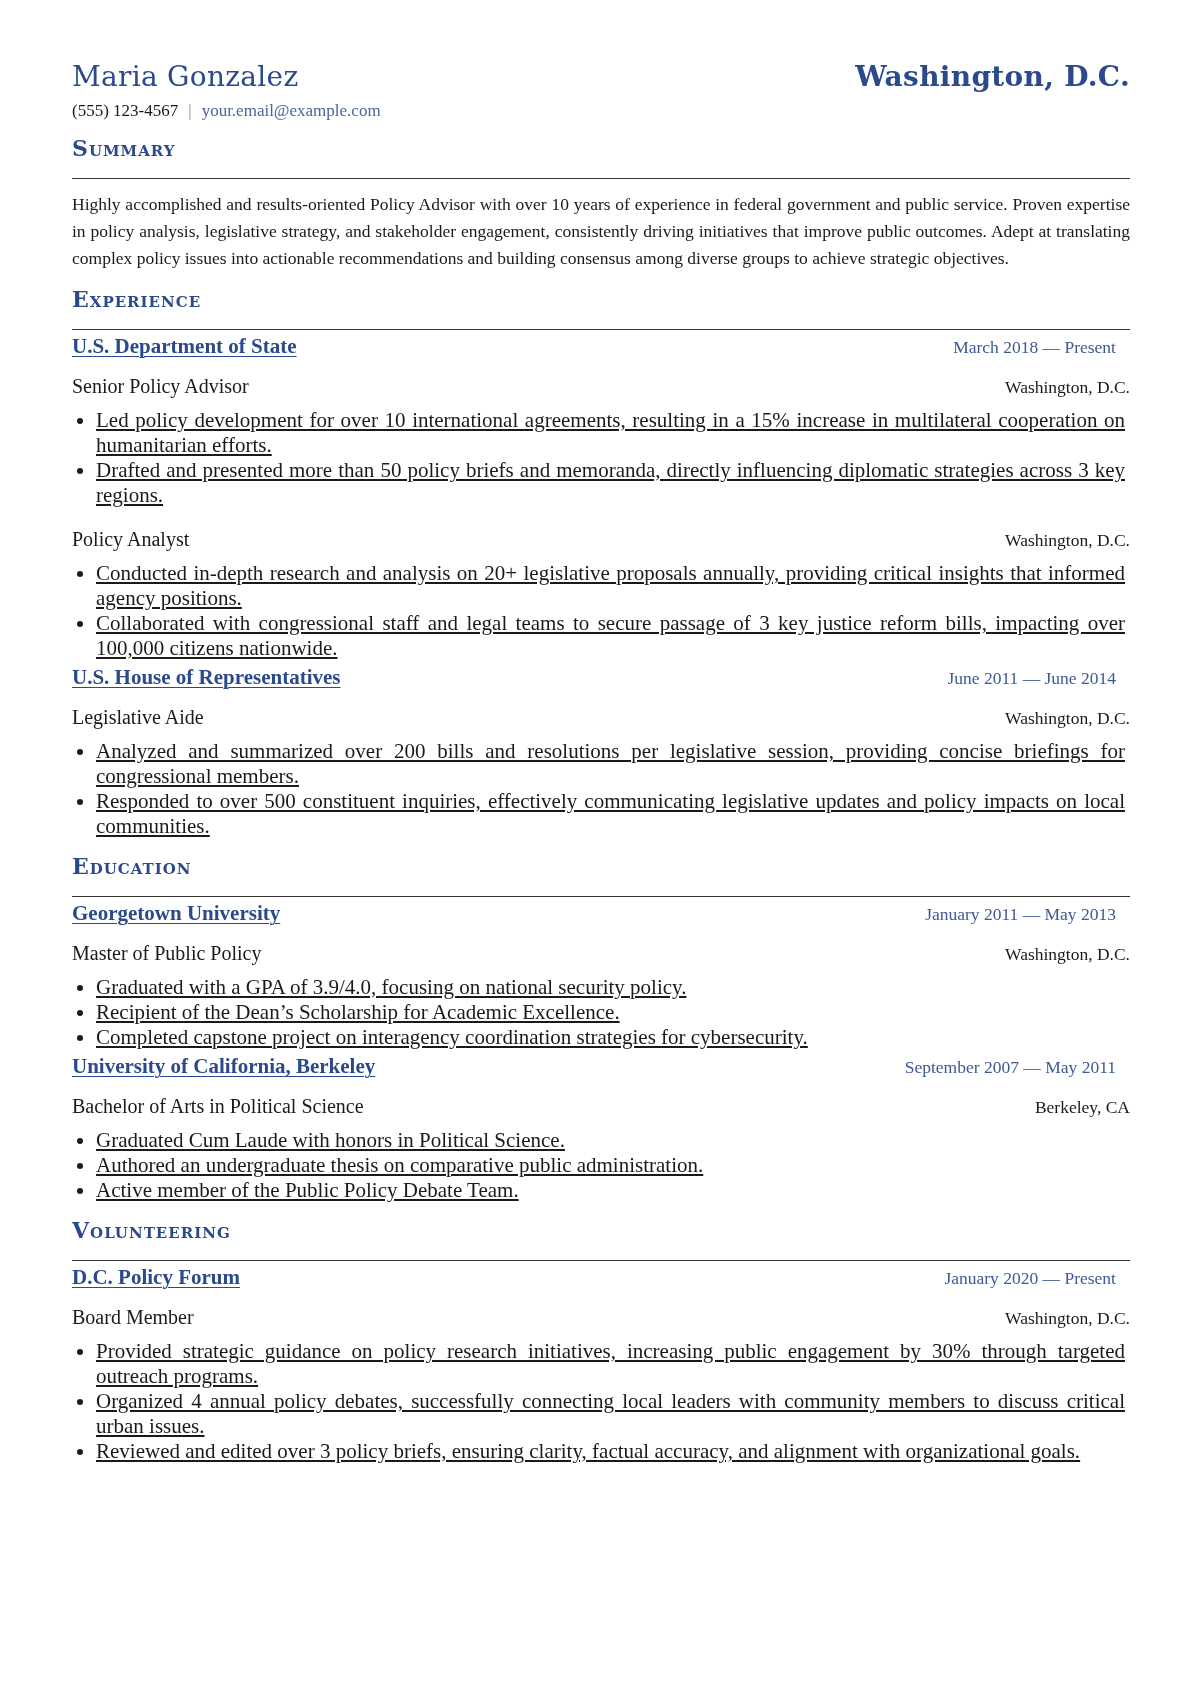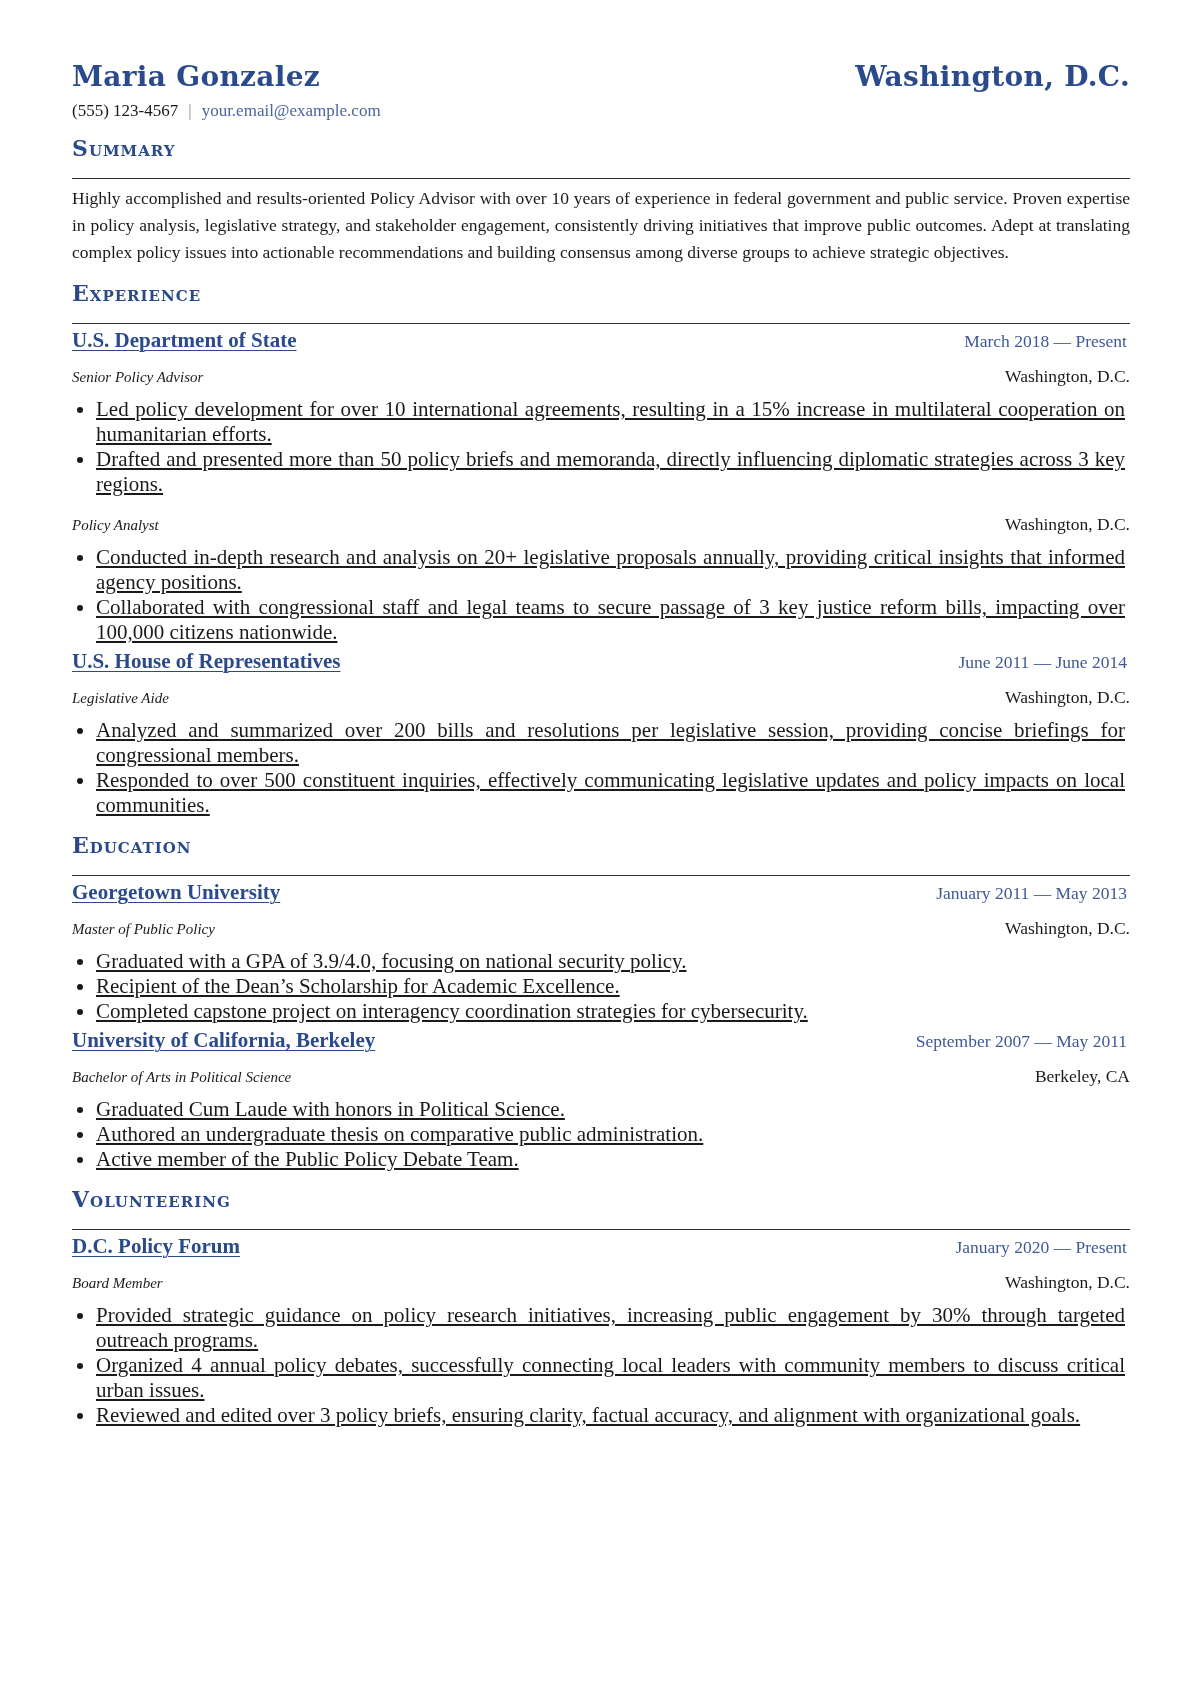--- a/index.html
+++ b/index.html
@@ -1,36 +1,36 @@
 <!DOCTYPE html>
 <html><head>
 <meta charset="utf-8">
 <style>
   html, body { margin: 0; padding: 0; background: #ffffff; }
   body { width: 1190px; height: 1683px; position: relative; overflow: hidden;
          font-family: "DejaVu Serif", "Liberation Serif", serif; color: #1a1a1a; }
   .page { position: absolute; left: 72px; top: 60px; width: 1058px; }
   .header-row { display: flex; justify-content: space-between; align-items: baseline; }
-  .name { font-size: 28px; font-weight: bold; color: #2b4a8b; letter-spacing: 0.3px; }
+  .name { font-size: 28px; font-weight: normal; color: #2b4a8b; letter-spacing: 0.3px; }
   .city { font-size: 28px; font-weight: bold; color: #2b4a8b; letter-spacing: 0.3px; }
   .contact { font-size: 17px; margin-top: 8px; font-family: "Liberation Serif", serif; }
   .contact .sep { color: #888; margin: 0 10px; }
   .contact a { color: #4a64a0; }
   .section-title { font-size: 22px; font-weight: bold; color: #2b4a8b; font-variant: small-caps;
                    letter-spacing: 1px; border-bottom: 1.5px solid #333; padding-bottom: 17px;
                    margin-top: 14px; line-height: 26px; }
-  .summary { font-size: 17.5px; line-height: 27px; text-align: justify; margin-top: 6px;
+  .summary { font-size: 17.5px; line-height: 27px; text-align: justify; margin-top: 12px;
              font-family: "Liberation Serif", serif; }
   .entry { margin-top: 4px; }
   .entry-row { display: flex; justify-content: space-between; align-items: baseline;
                font-family: "Liberation Serif", serif; }
   .org { font-size: 21px; font-weight: bold; color: #2b4a8b; text-decoration: underline;
          text-decoration-thickness: 1px; text-underline-offset: 3px; }
-  .dates { font-size: 17.5px; color: #3e5996; margin-right: 3px; }
-  .role { font-size: 15px; font-style: italic; margin-top: 16px; }
+  .dates { font-size: 17.5px; color: #3e5996; margin-right: 14px; }
+  .role { font-size: 20px; margin-top: 16px; }
   .loc { font-size: 17.5px; margin-top: 4px; }
   ul.bullets { margin: 10px 0 0 0; padding: 0 0 0 24px; font-size: 21px; line-height: 25px;
                font-family: "Liberation Serif", serif; text-decoration: underline; }
   ul.bullets li { text-align: justify; margin-right: 5px; }
 </style>
 </head>
 <body>
 
 <div class="page">
   <div class="header-row">

